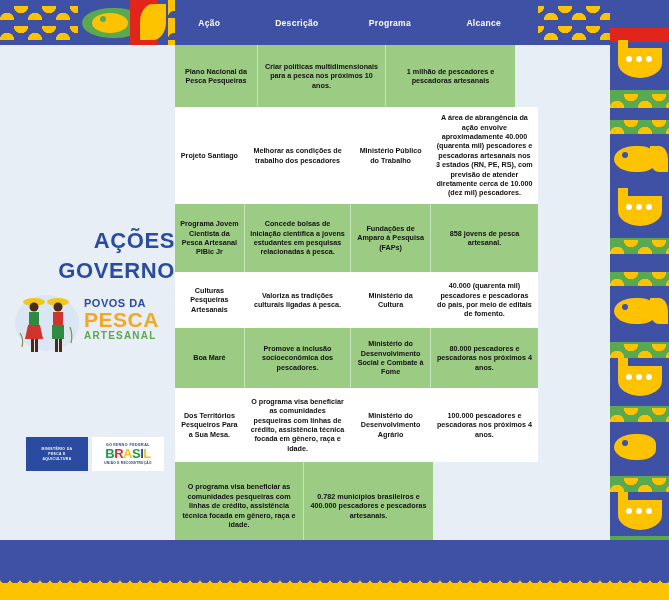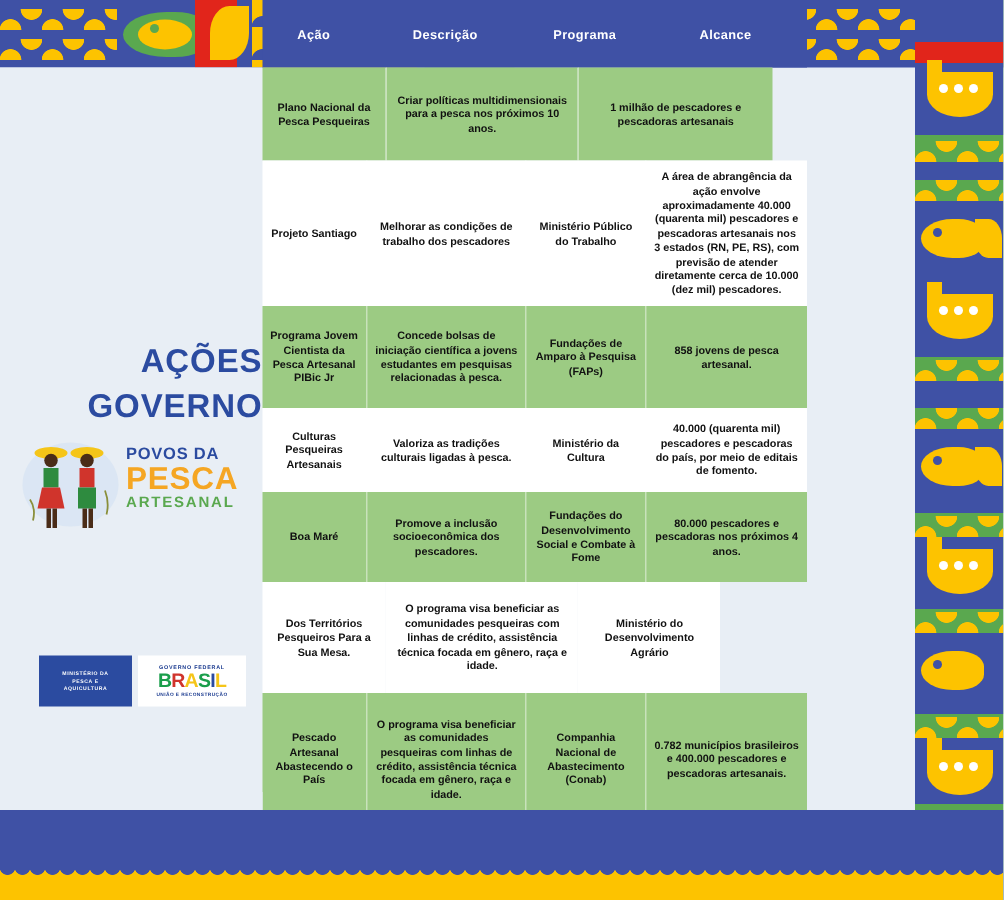--- a/index.html
+++ b/index.html
@@ -254,32 +254,31 @@
         </div>
         <div class="trow" style="height: 56px;">
           <div class="c0 dark">Culturas Pesqueiras Artesanais</div>
           <div class="c1 dark">Valoriza as tradições culturais ligadas à pesca.</div>
           <div class="c2 dark">Ministério da Cultura</div>
           <div class="c3 dark">40.000 (quarenta mil) pescadores e pescadoras do país, por meio de editais de fomento.</div>
         </div>
         <div class="trow" style="height: 60px;">
           <div class="c0 light">Boa Maré</div>
           <div class="c1 light">Promove a inclusão socioeconômica dos pescadores.</div>
-          <div class="c2 light">Fundações do Desenvolvimento Social e Combate à Fome</div>
+          <div class="c2 light">Ministério do Desenvolvimento Social e Combate à Fome</div>
           <div class="c3 light">80.000 pescadores e pescadoras nos próximos 4 anos.</div>
         </div>
         <div class="trow" style="height: 74px;">
           <div class="c0 dark">Dos Territórios Pesqueiros Para a Sua Mesa.</div>
           <div class="c1 dark">O programa visa beneficiar as comunidades pesqueiras com linhas de crédito, assistência técnica focada em gênero, raça e idade.</div>
           <div class="c2 dark">Ministério do Desenvolvimento Agrário</div>
+          <div class="c3 dark">100.000 pescadores e pescadoras nos próximos 4 anos.</div>
         </div>
         <div class="trow" style="height: 88px;">
-          <div class="c0 light">Pescado Artesanal Abastecendo o País</div>
           <div class="c1 light">O programa visa beneficiar as comunidades pesqueiras com linhas de crédito, assistência técnica focada em gênero, raça e idade.</div>
-          <div class="c2 light">Companhia Nacional de Abastecimento (Conab)</div>
           <div class="c3 light">0.782 municípios brasileiros e 400.000 pescadores e pescadoras artesanais.</div>
         </div>
       </div>
   </div>
 
   <div class="bottom-left-fill"></div>
 
   <div class="bottom-band">
     <div class="zigzag"></div>
   </div>

